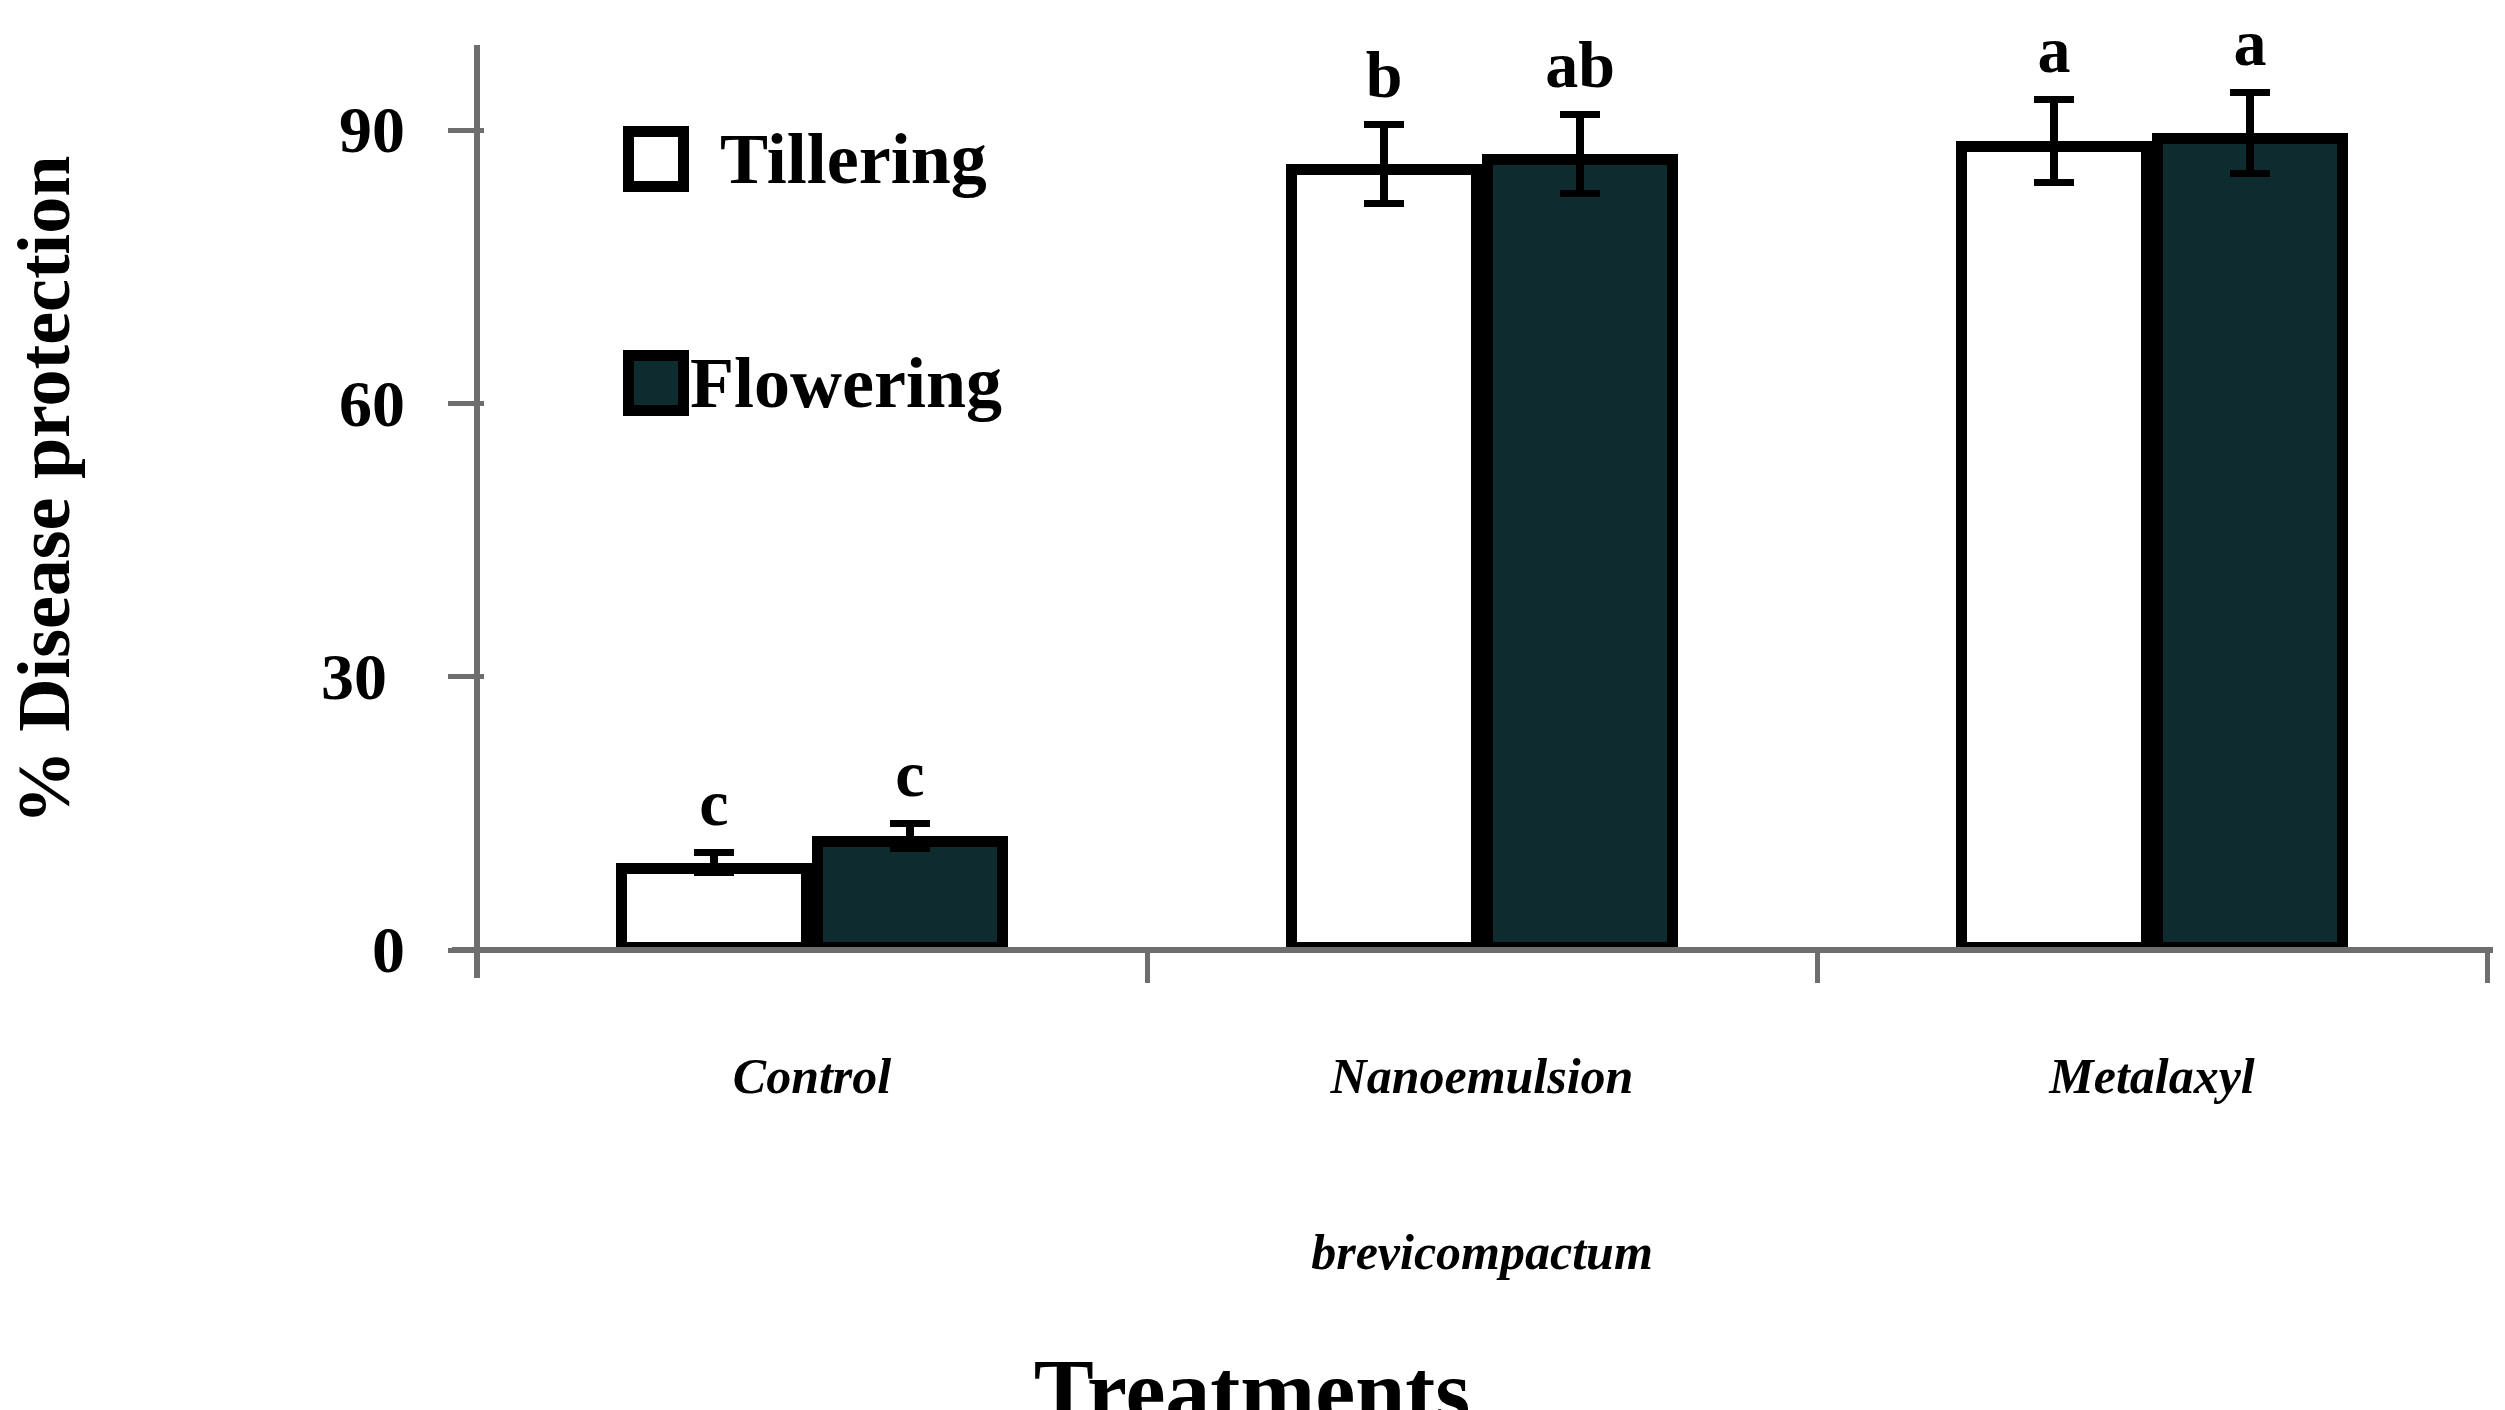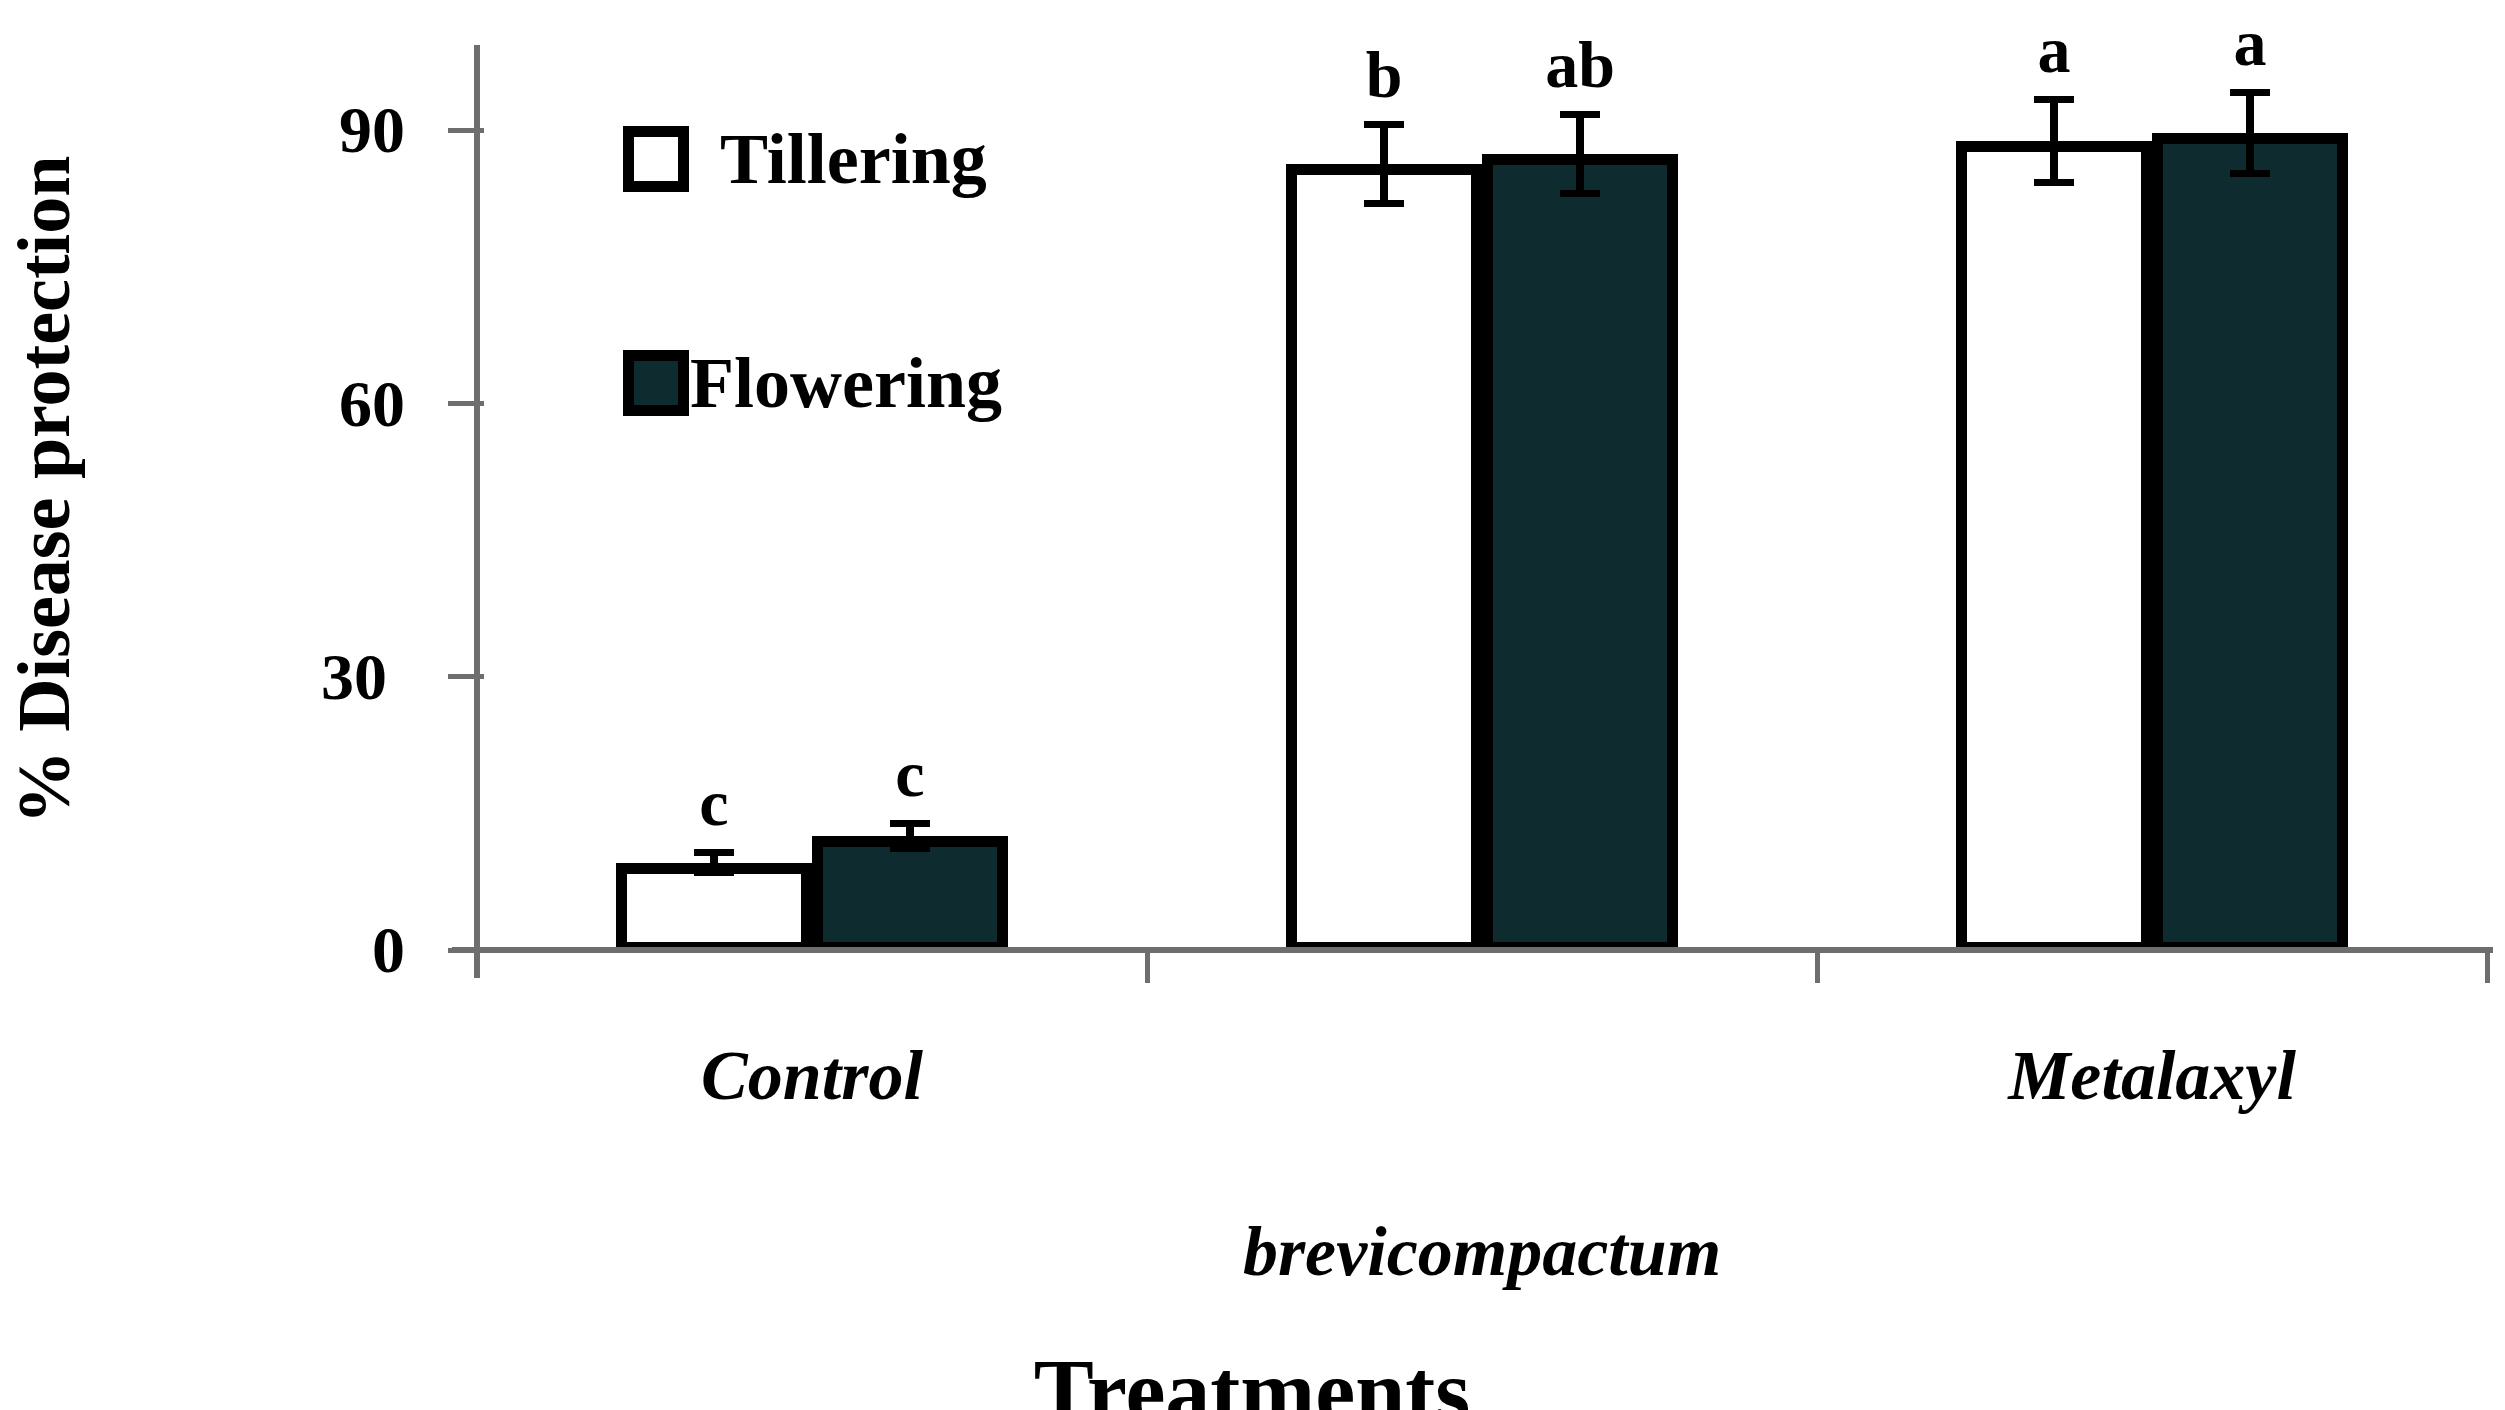--- a/index.html
+++ b/index.html
@@ -18,21 +18,21 @@
     text-align:right;white-space:nowrap;z-index:5;
   }
   .bar{box-sizing:border-box;border:11px solid #000;z-index:10;}
   .errstem{background:#000;z-index:20;}
   .errcap{background:#000;z-index:20;}
   .sig{
     font-weight:bold;font-size:66px;line-height:70px;color:#000;
     text-align:center;z-index:25;white-space:nowrap;
   }
   .catline{
-    font-weight:bold;font-style:italic;font-size:70px;line-height:88px;
+    font-weight:bold;font-style:italic;font-size:50px;line-height:88px;
     color:#000;text-align:center;white-space:nowrap;z-index:5;
   }
   .xtitle{
     font-weight:bold;font-size:90px;line-height:96px;color:#000;
     text-align:center;white-space:nowrap;z-index:5;margin-top:32px;
   }
   .ytitle{
     font-weight:bold;font-size:74px;line-height:80px;color:#000;
     white-space:nowrap;z-index:5;
     transform:rotate(-90deg);transform-origin:center center;
@@ -88,17 +88,18 @@
     <div class="abs bar" style="left: 2152px; top: 132.743px; width: 196px; height: 820.257px; background: rgb(14, 43, 48);"></div>
     <div class="abs errstem" style="left: 2246px; top: 91.7438px; width: 8px; height: 81.999px;"></div>
     <div class="abs errcap" style="left: 2230px; top: 88.7438px; width: 40px; height: 7px;"></div>
     <div class="abs errcap" style="left: 2230px; top: 169.743px; width: 40px; height: 7px;"></div>
     <div class="abs sig" style="left: 2160px; top: 7.7438px; width: 180px;">a</div>
     <div class="abs legendmarker" style="left: 623px; top: 126px; width: 66px; height: 66px; background: rgb(255, 255, 255);"></div>
     <div class="abs legendtext" style="left: 720px; top: 120px;">Tillering</div>
     <div class="abs legendmarker" style="left: 623px; top: 350px; width: 66px; height: 66px; background: rgb(14, 43, 48);"></div>
     <div class="abs legendtext" style="left: 690px; top: 344px;">Flowering</div>
     <div class="abs catline" style="left: 412px; top: 1032px; width: 800px;">Control</div>
+    <div class="abs catline" style="left: 1082px; top: 1032px; width: 800px;">Nanoemulsion</div>
     <div class="abs catline" style="left: 1082px; top: 1208px; width: 800px;">brevicompactum</div>
     <div class="abs catline" style="left: 1752px; top: 1032px; width: 800px;">Metalaxyl</div>
     <div class="abs xtitle" style="left: 752px; top: 1312px; width: 1000px;">Treatments</div>
     <div class="abs ytitle" style="left: -406px; top: 450px; width: 900px; text-align: center;">% Disease protection</div>
   </div>
 
 </body></html>

